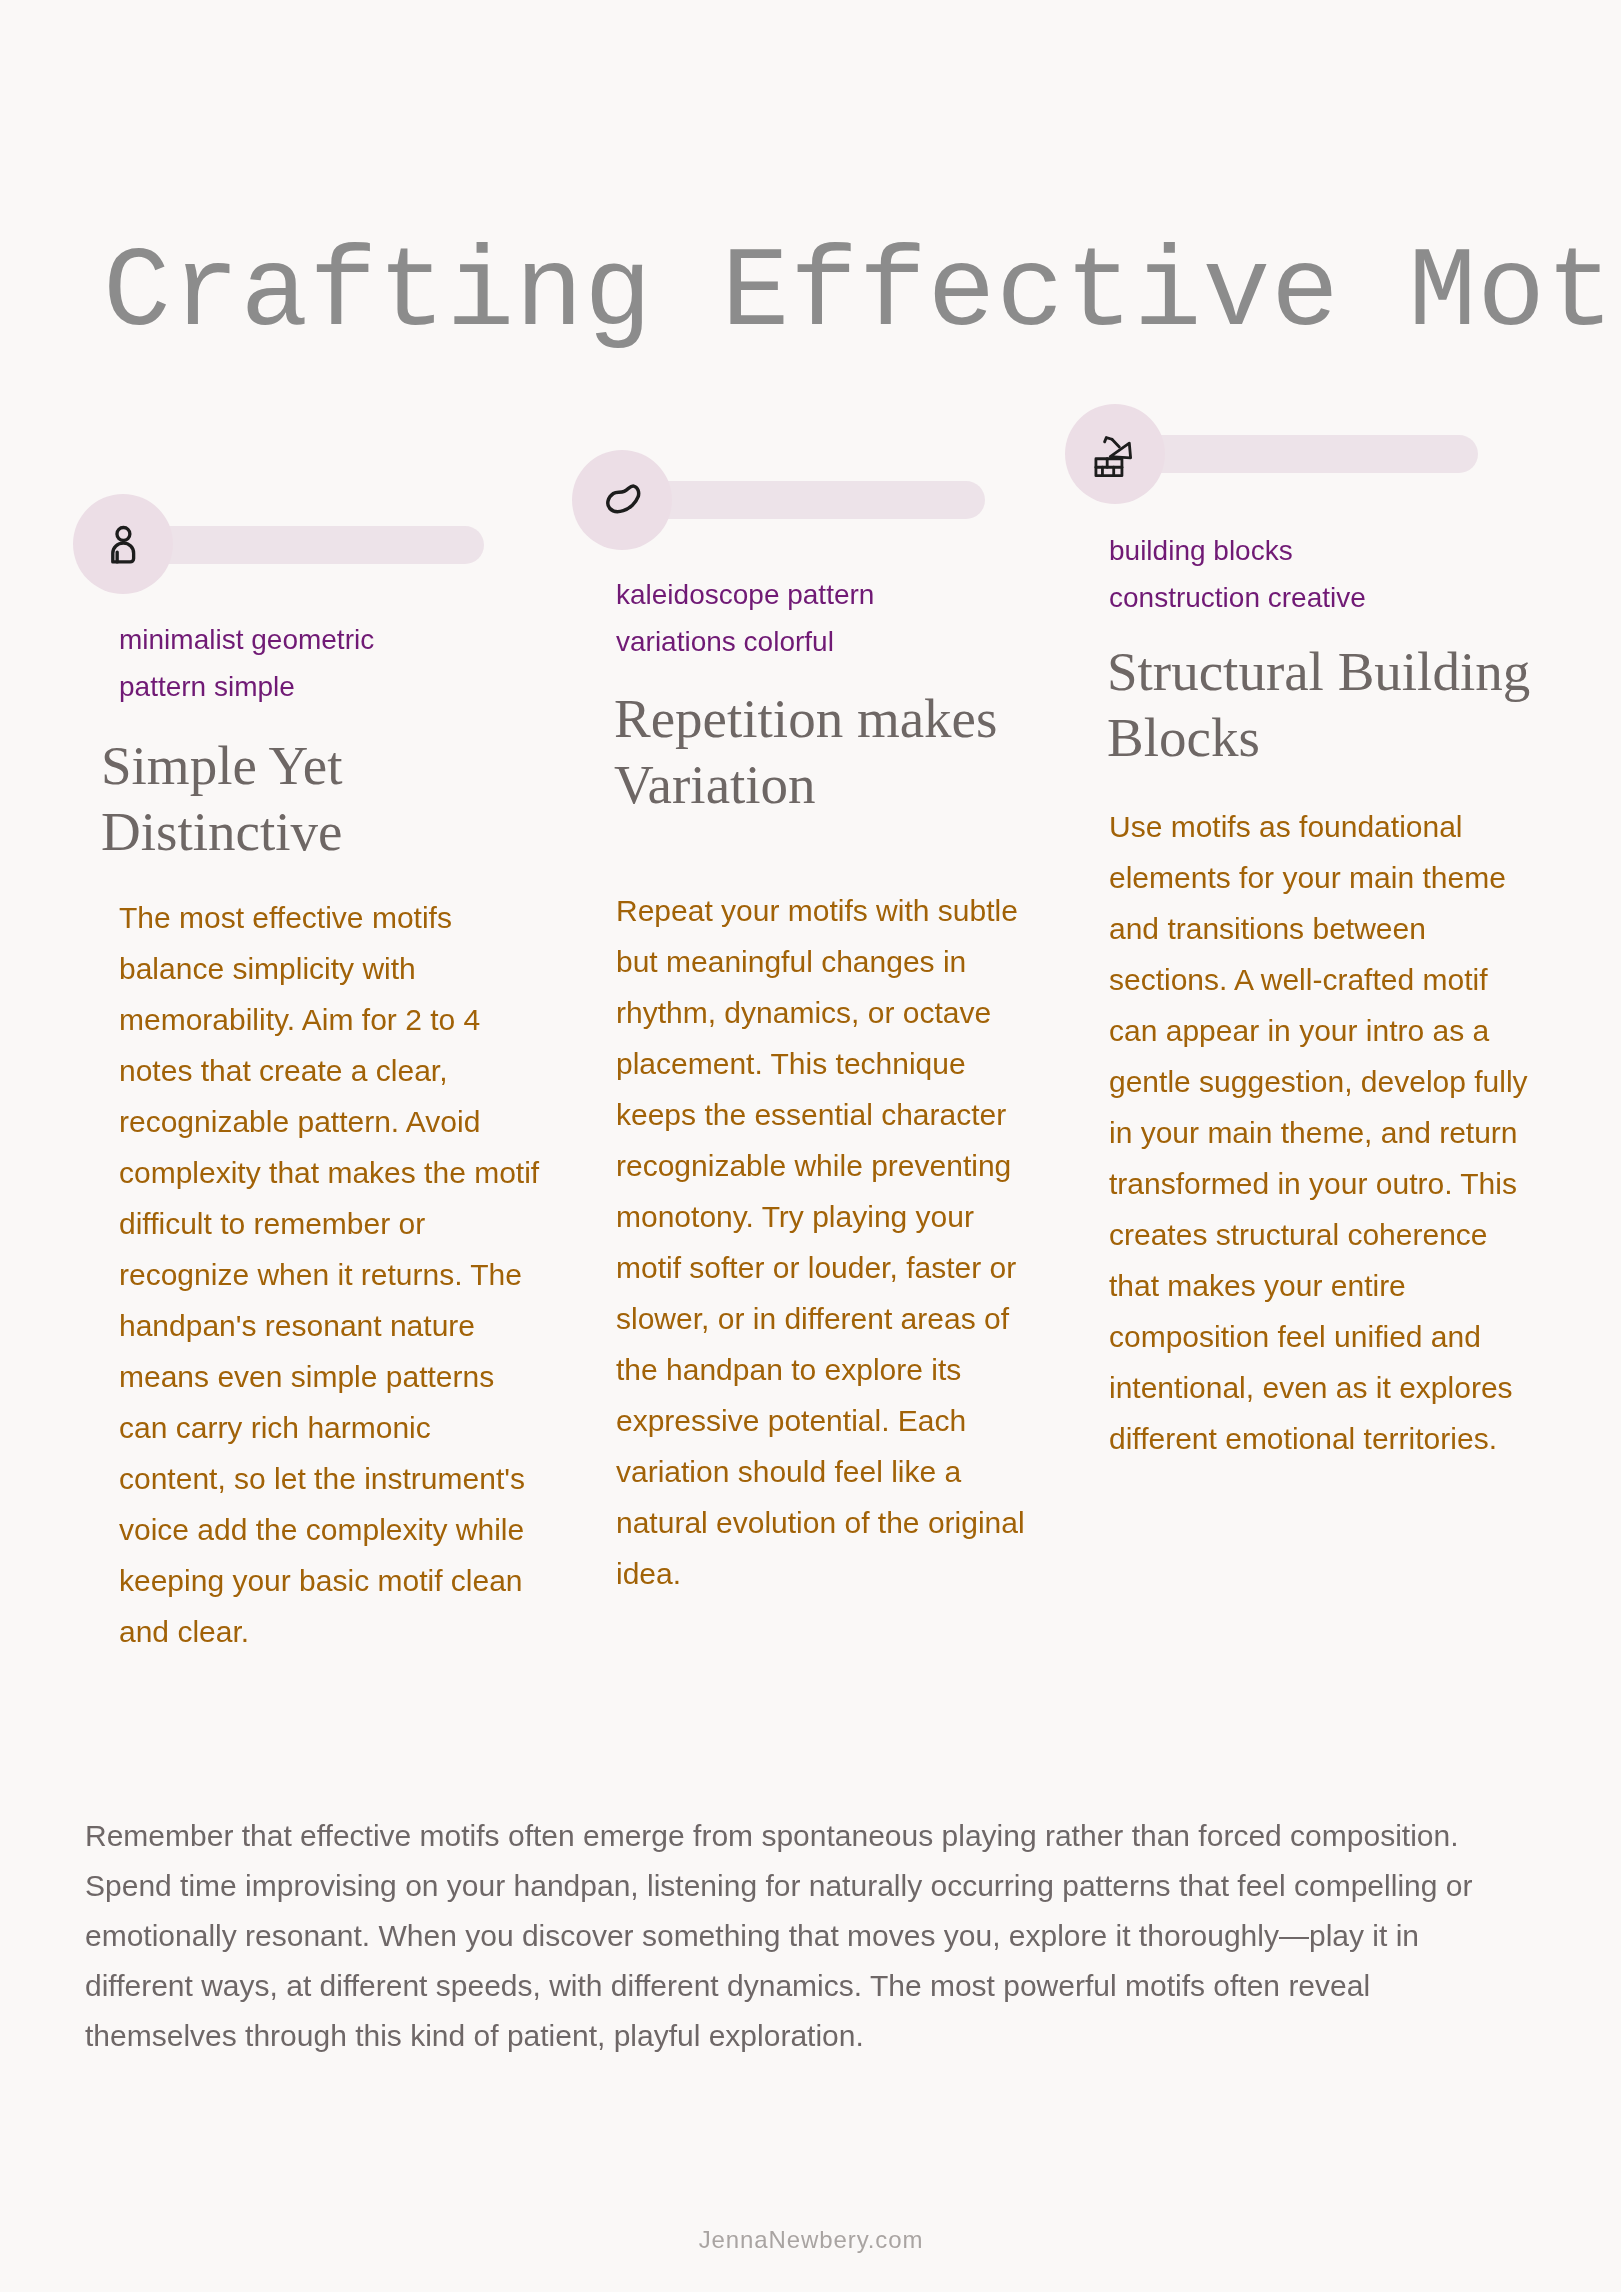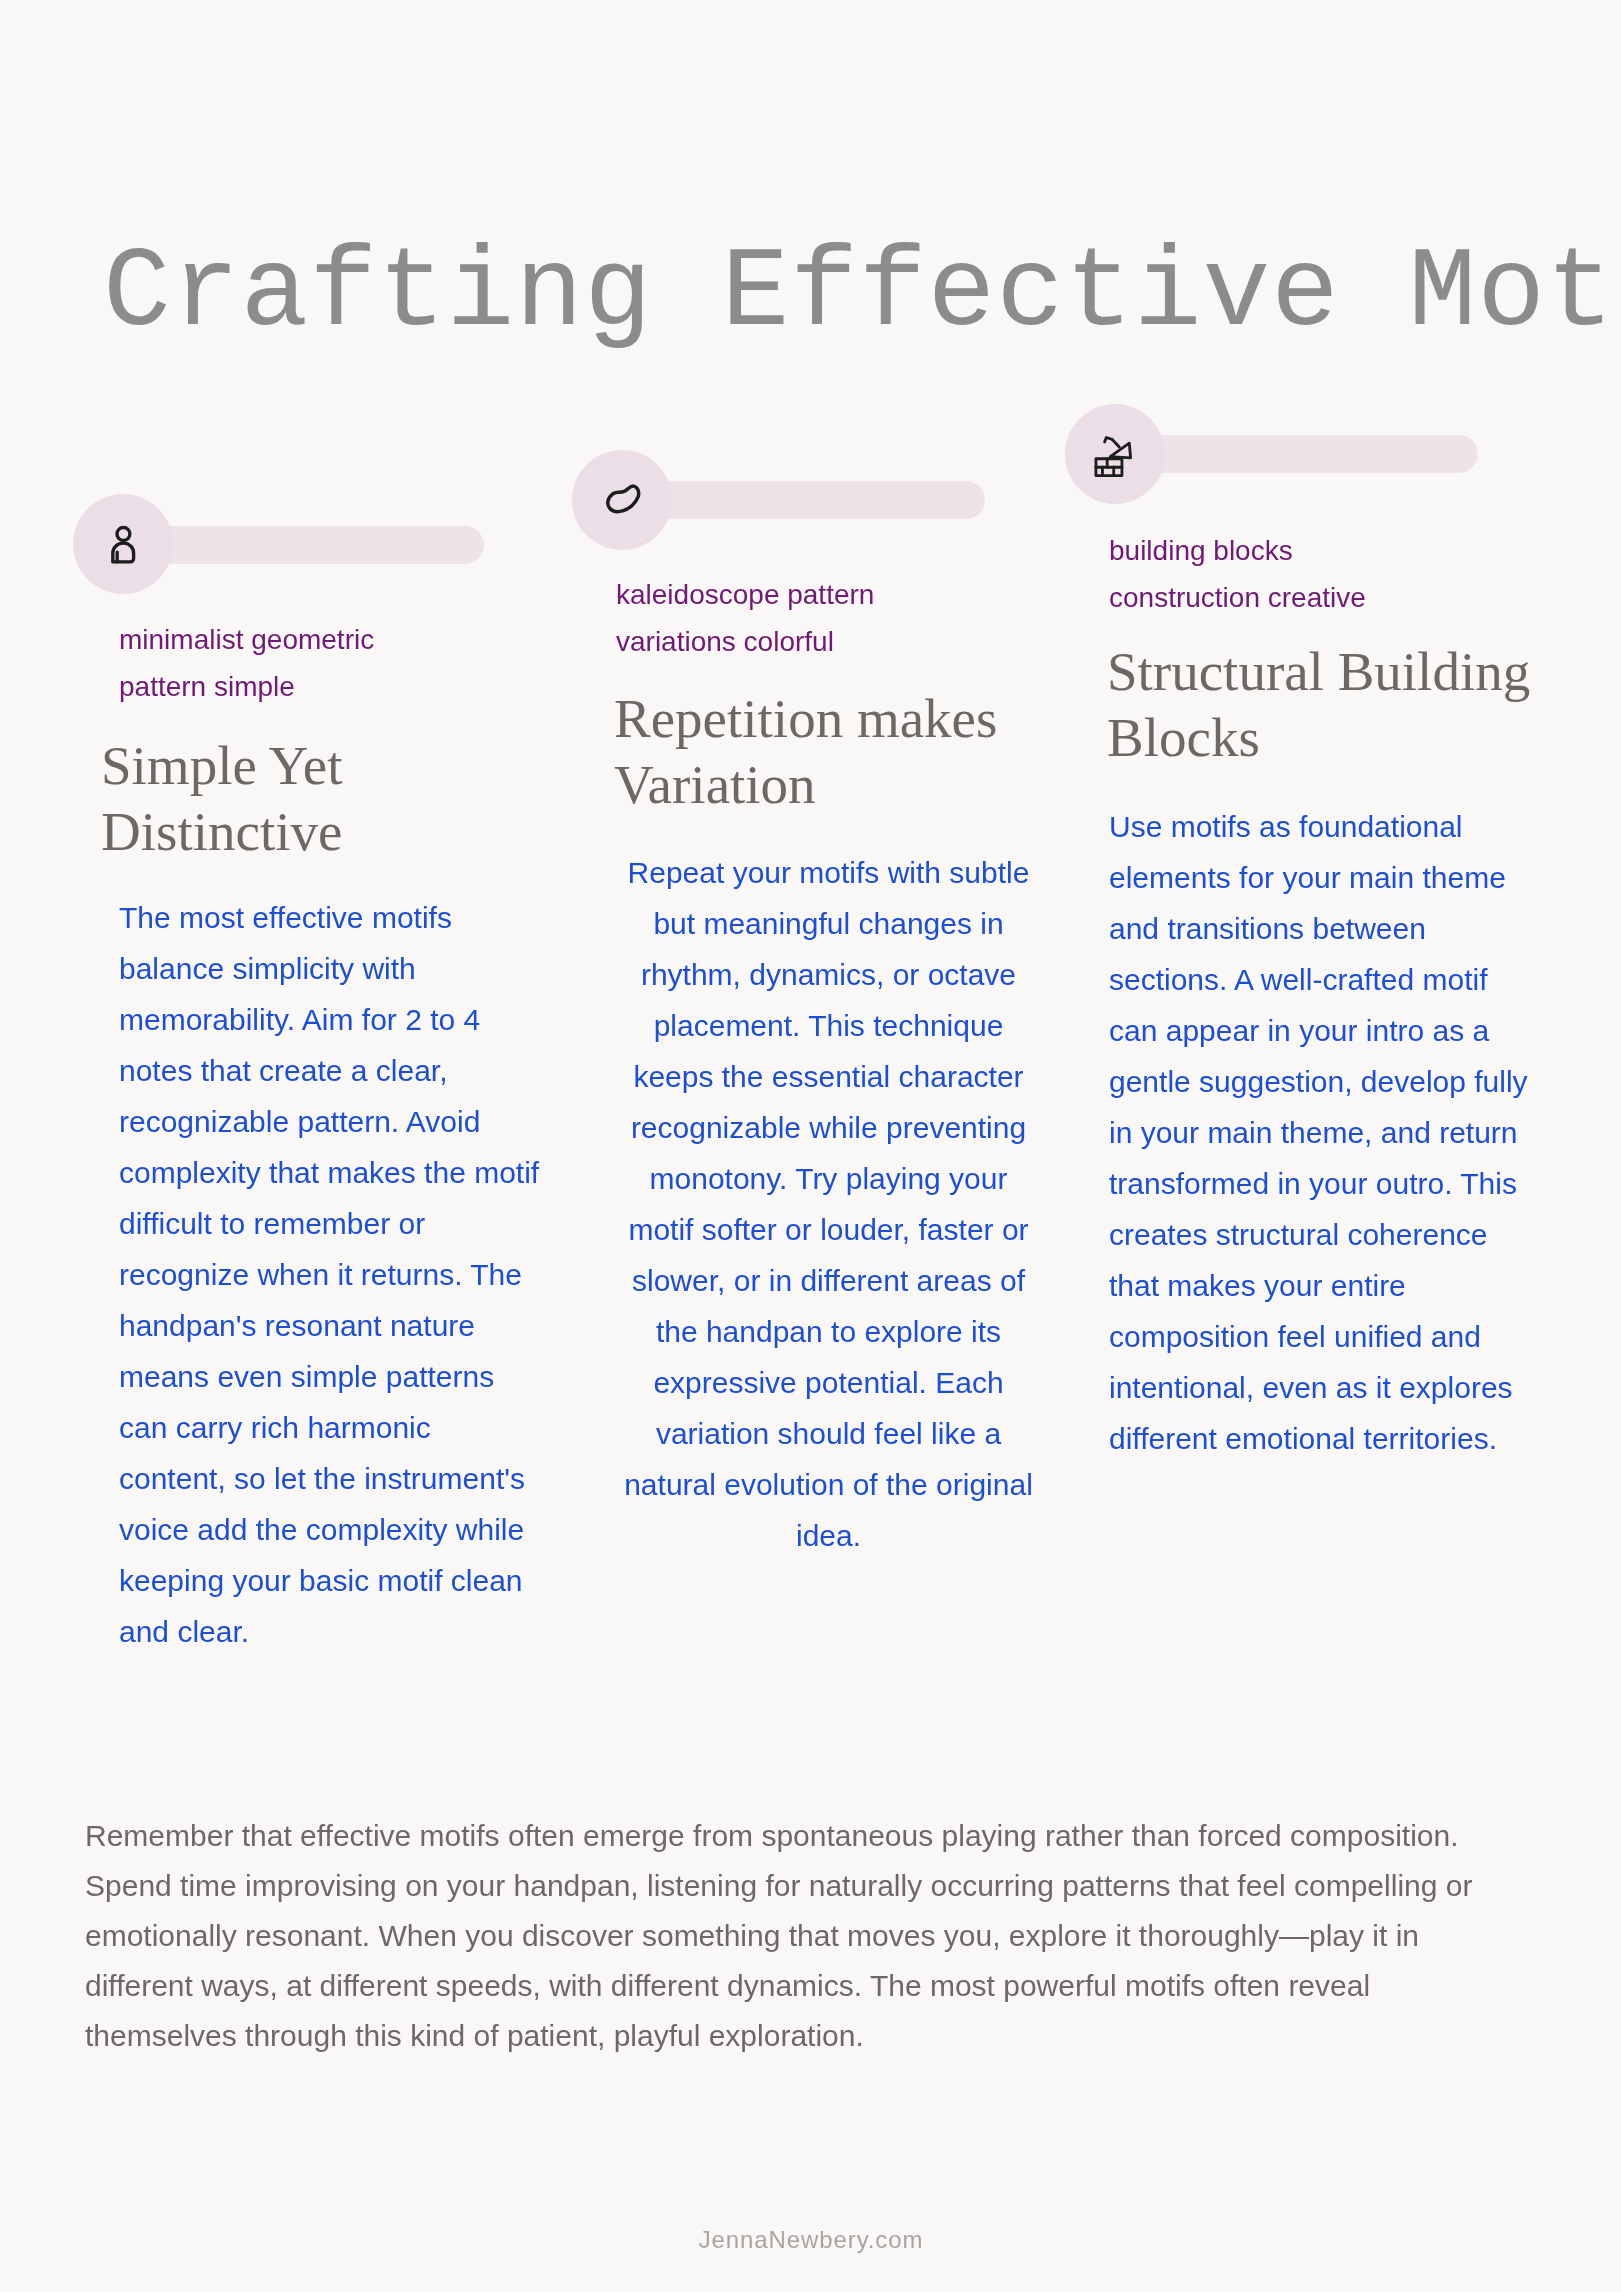--- a/index.html
+++ b/index.html
@@ -70,25 +70,25 @@
   }
   .h1 { left:101px;  top:733px; }
   .h2 { left:614px;  top:686px; }
   .h3 { left:1107px; top:639px; }
 
   .colbody {
     position:absolute;
     margin:0;
     font-size:30px;
     line-height:51px;
-    color:#1d4ed8;
+    color:#a16207;
     width:425px;
   }
   .bd1 { left:119px;  top:892px; }
-  .bd2 { left:616px;  top:847px;text-align:center; }
+  .bd2 { left:616px;  top:885px; }
   .bd3 { left:1109px; top:801px; }
 
   .closing {
     position:absolute;
     left:85px; top:1811px;
     width:1415px;
     margin:0;
     font-size:30px;
     line-height:50px;
     color:#6e6767;

